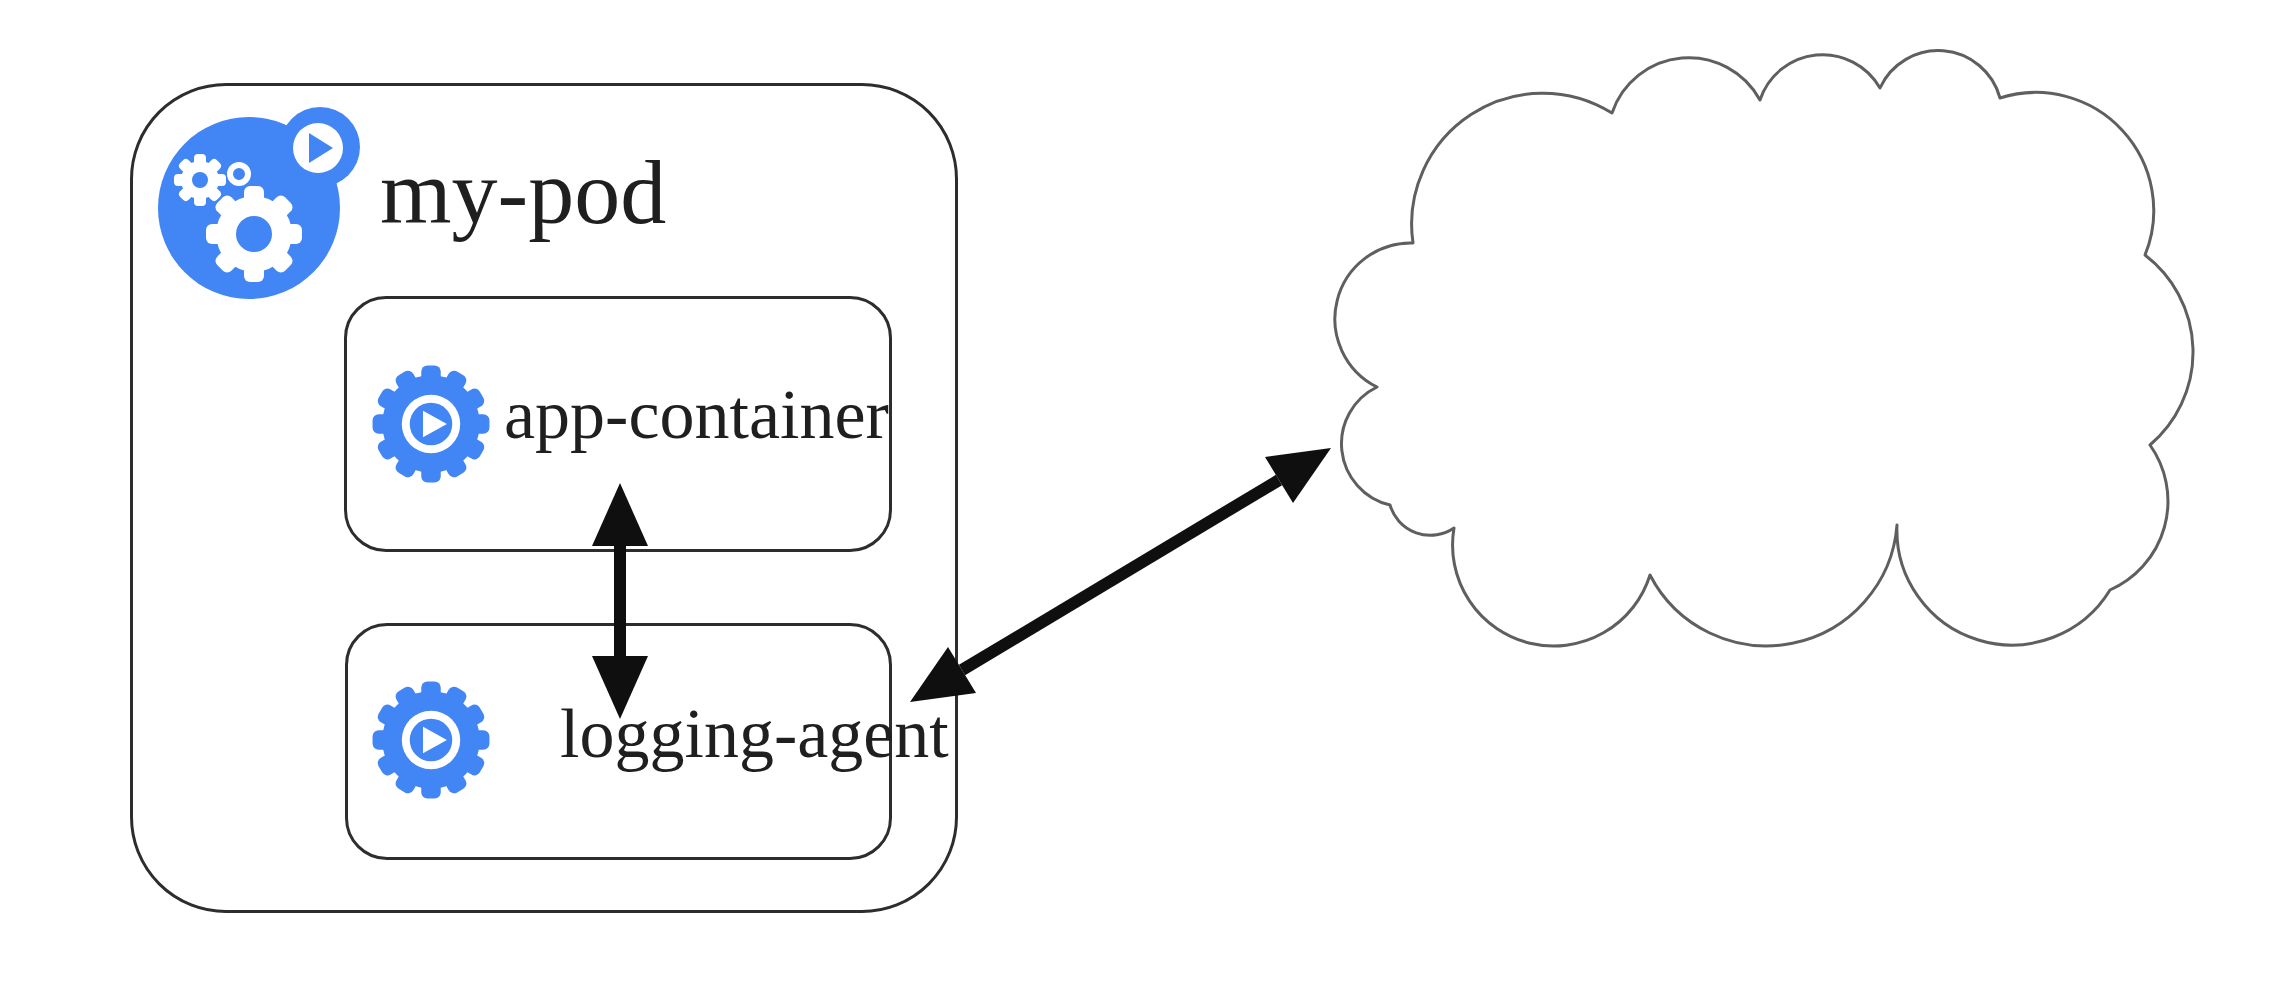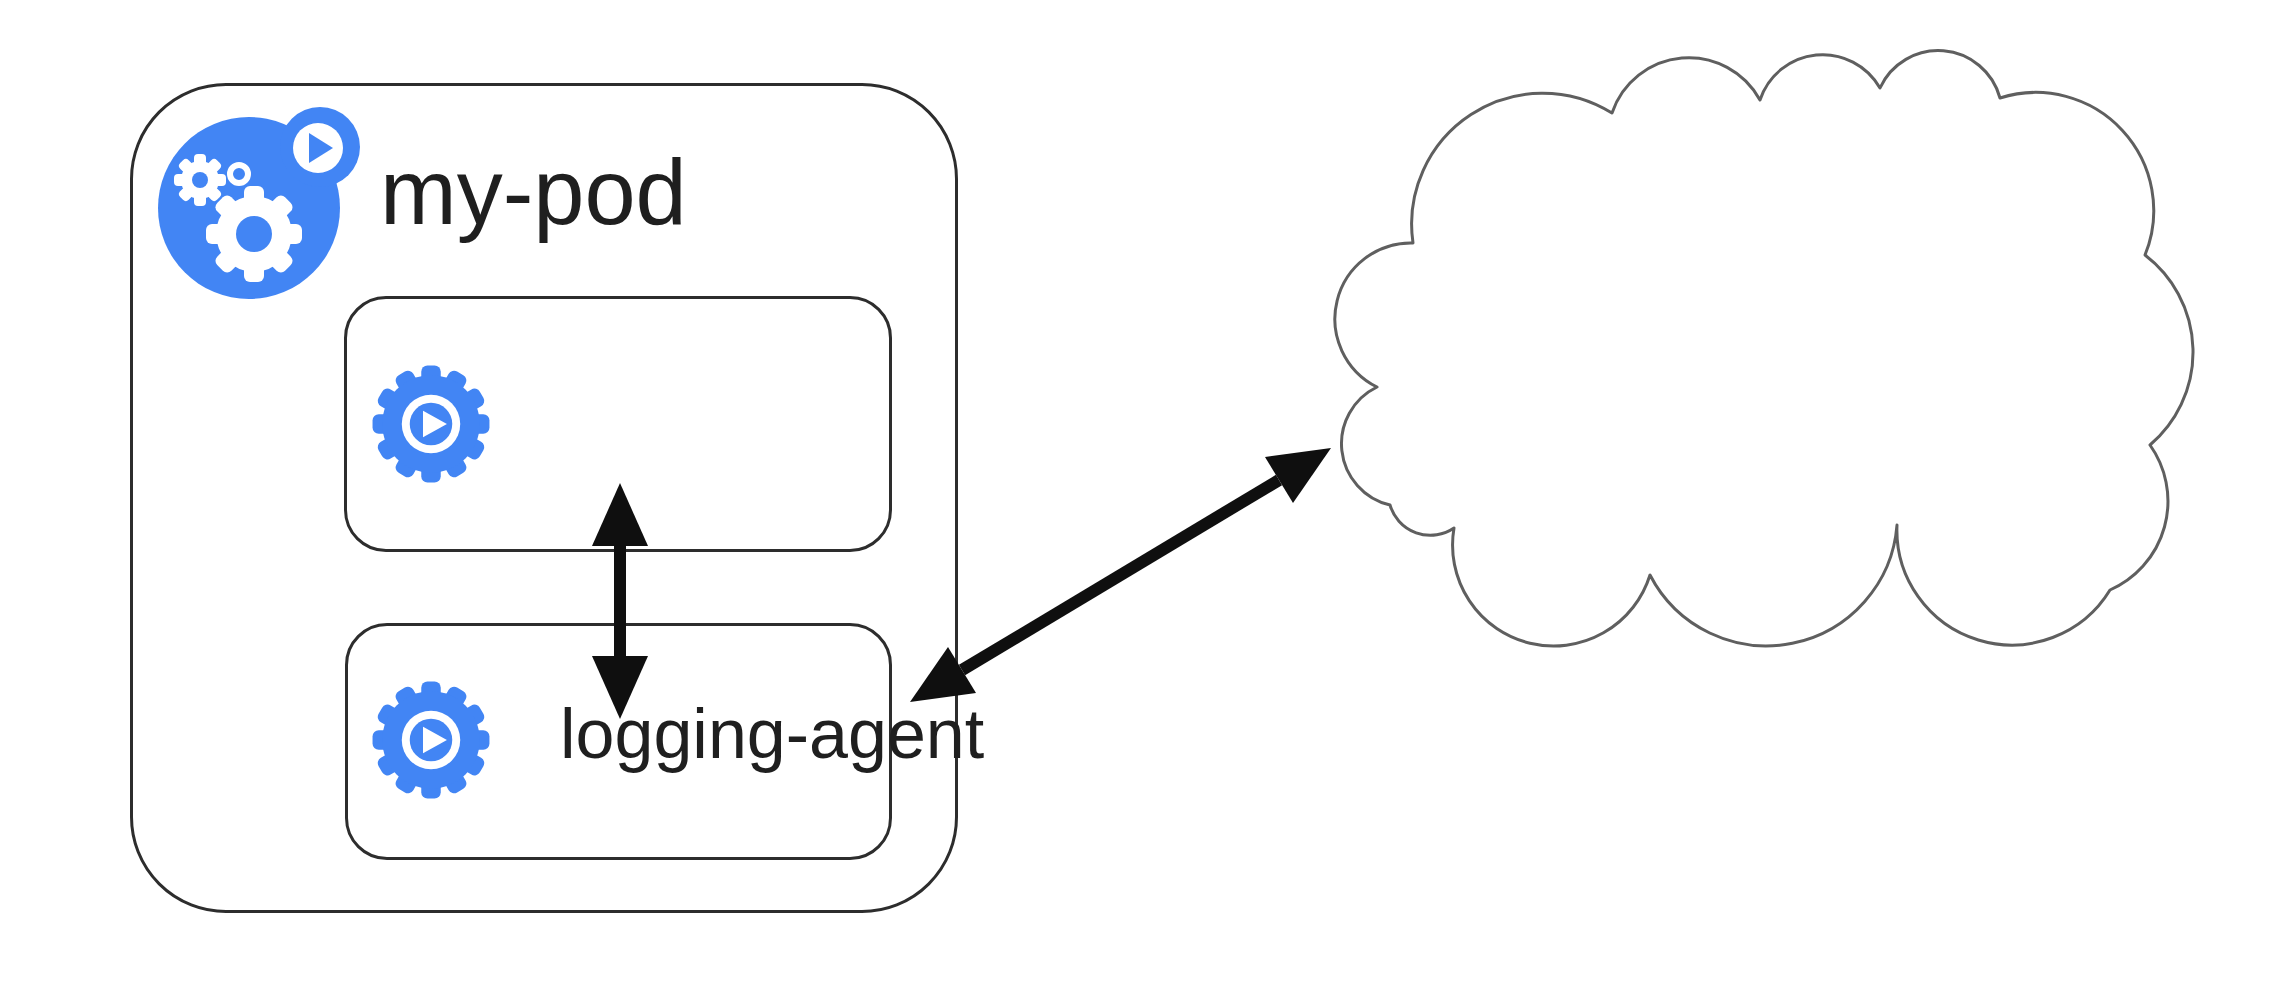--- a/index.html
+++ b/index.html
@@ -1,21 +1,21 @@
 <!DOCTYPE html>
 <html style="--accent: #4285F4; --ink: #1f1f1f; --line: #2d2d2d; --arrow: #0f0f0f; --cloud-line: #5f5f5f; --bg: #ffffff;"><head>
 <meta charset="utf-8">
 <style>
   html,body{margin:0;padding:0;background:#fff;}
   #canvas{
     position:relative;
     width:2284px;height:982px;
     background:var(--bg,#fff);
     overflow:hidden;
-    font-family:Liberation Sans, sans-serif;
+    font-family:Liberation Serif, serif;
     color:var(--ink,#1f1f1f);
   }
   .abs{position:absolute;}
   .pod-box{
     left:130px;top:83px;width:828px;height:830px;
     border:3px solid var(--line,#2d2d2d);
     border-radius:96px;
     box-sizing:border-box;
     background:#fff;
   }
@@ -56,20 +56,21 @@
 </head>
 <body>
 
 <div id="canvas">
 
   <div class="abs pod-box"></div>
 
   <div class="abs pod-title">my-pod</div>
 
   <div class="abs container-box box-app"></div>
+  <div class="abs container-label label-app">app-container</div>
 
   <div class="abs container-box box-log"></div>
   <div class="abs container-label label-log">logging-agent</div>
 
   <div class="abs cloud-label">
     <div>Logging</div>
     <div>Backend</div>
   </div>
 
   <svg class="overlay" width="2284" height="998" viewBox="0 0 2284 998">

